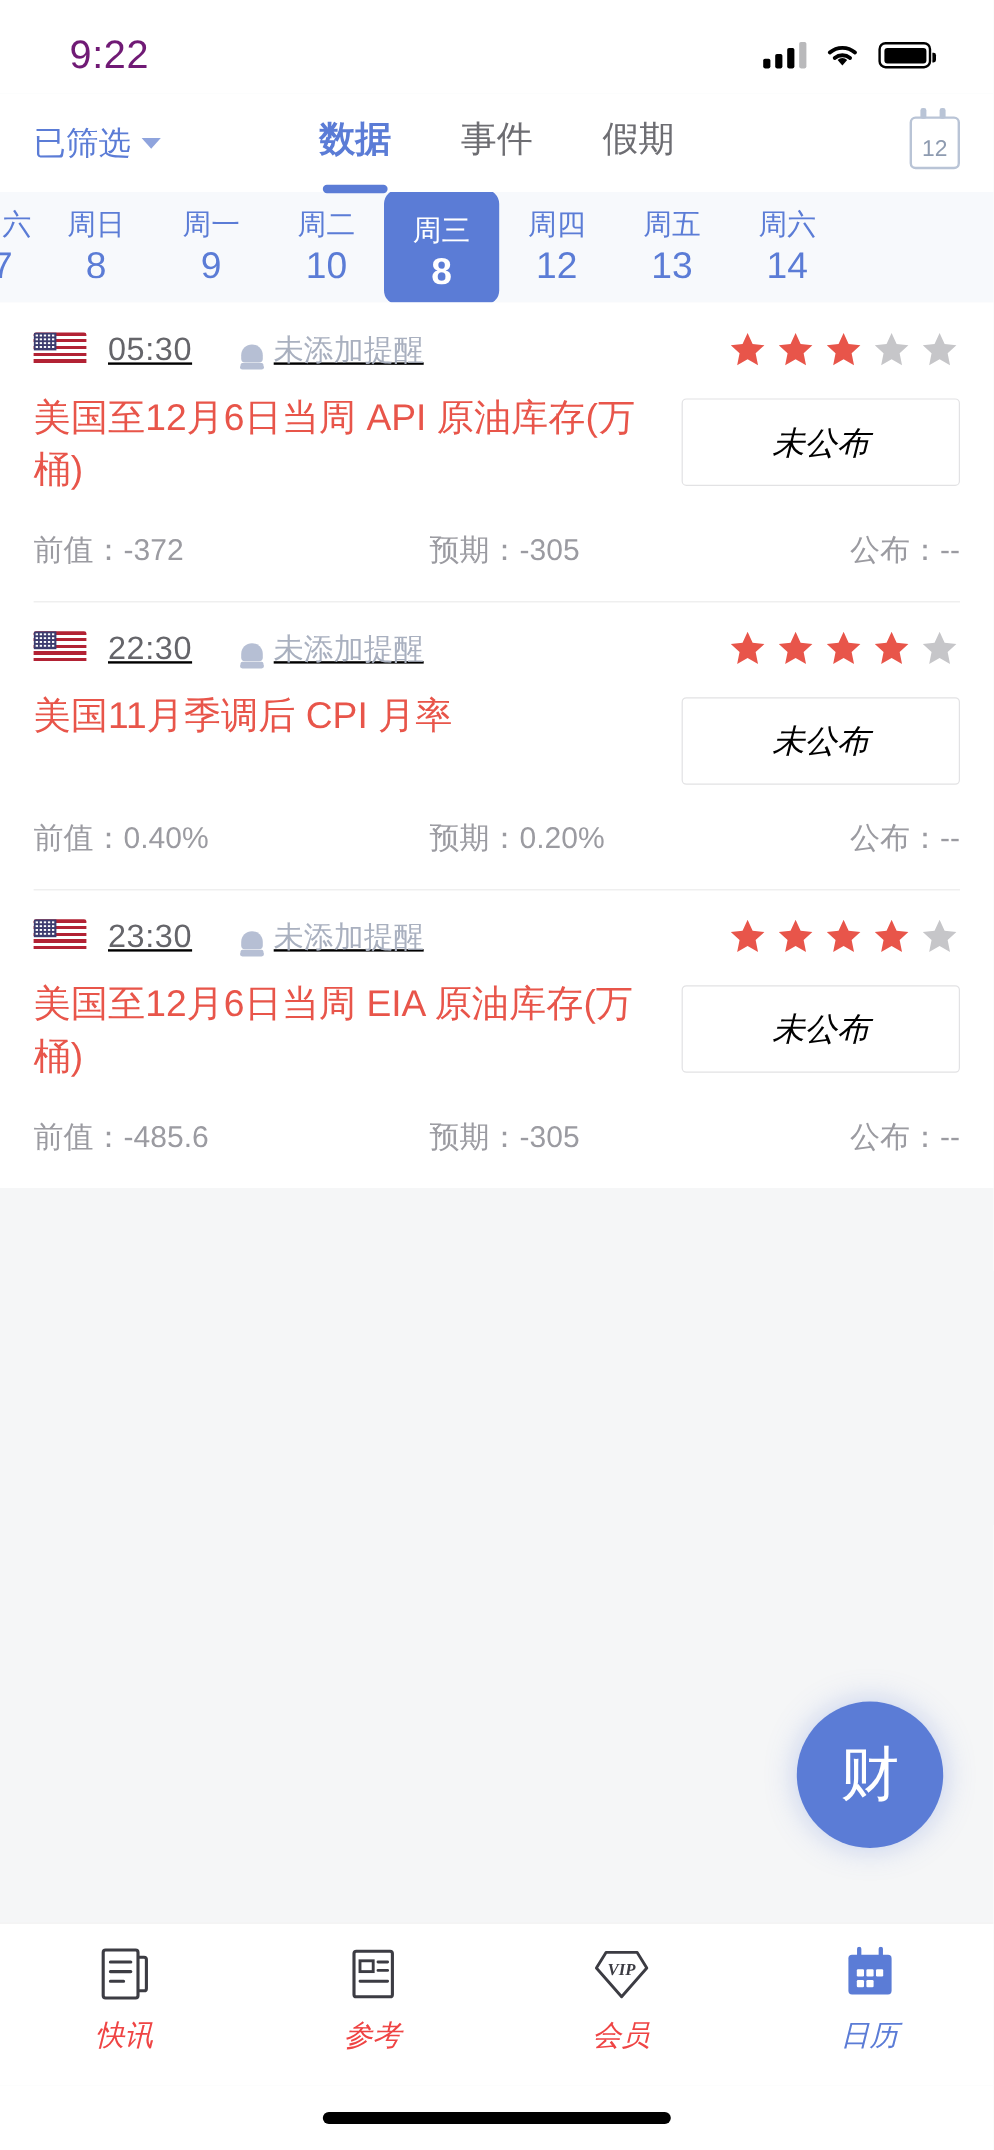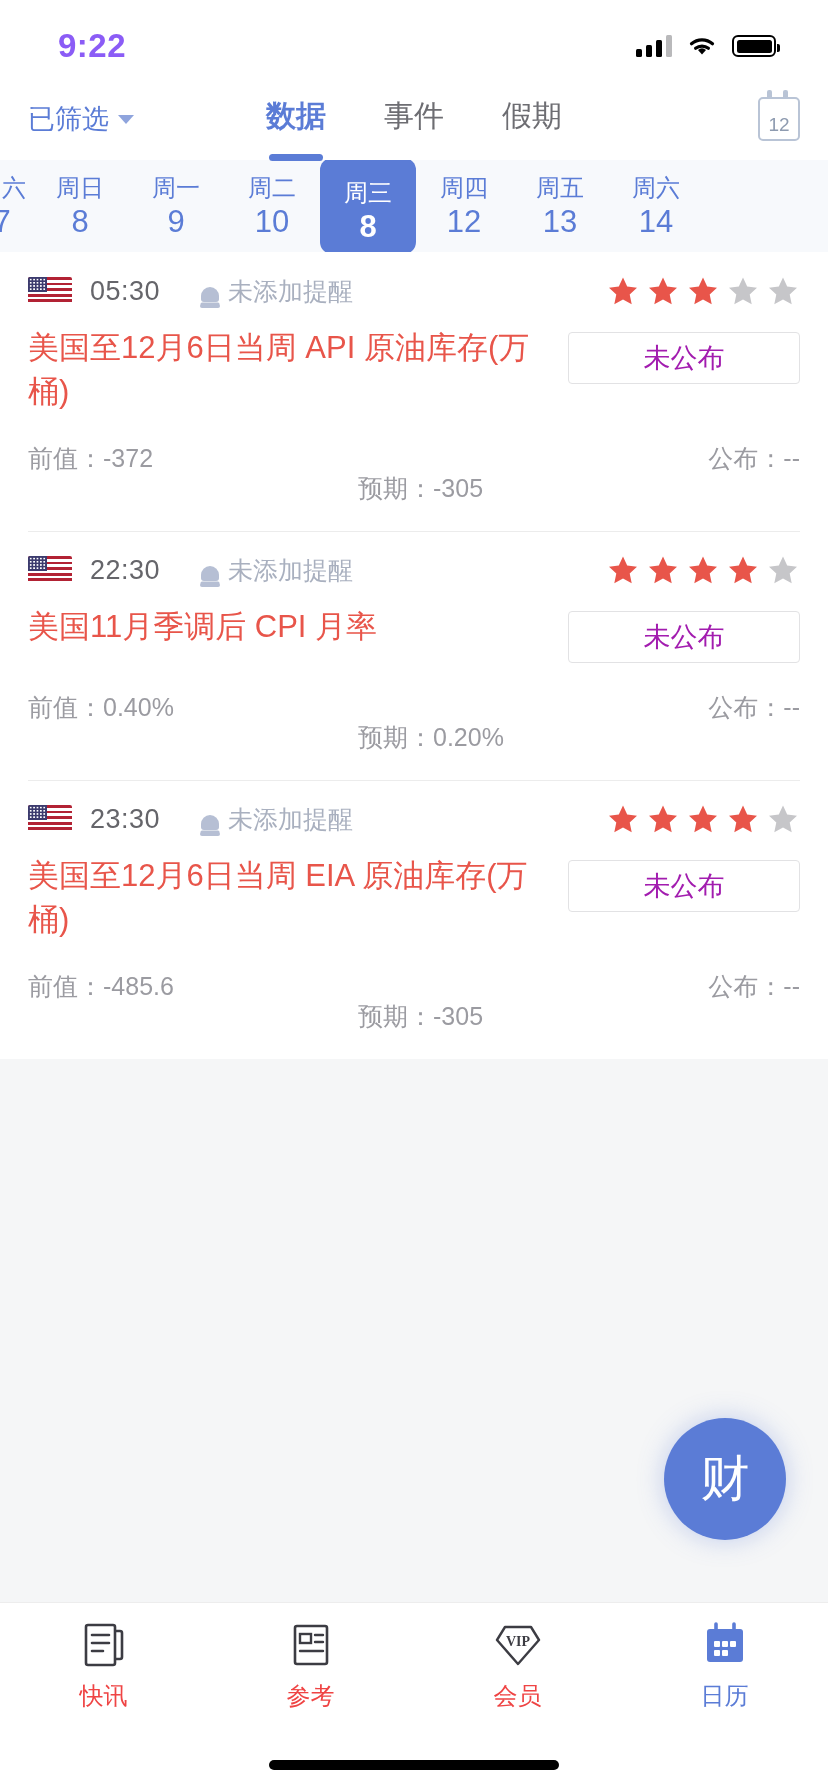--- a/index.html
+++ b/index.html
@@ -6,21 +6,21 @@
   html, body {
     width:828px; height:1792px;
     font-family:"Liberation Sans","DejaVu Sans",sans-serif;
     background:#ffffff; overflow:hidden;
   }
   #app { position:relative; width:828px; height:1792px; background:#f5f6f7; display:flex; flex-direction:column; }
 
   
   .statusbar { height:78px; background:#fff; display:flex; align-items:center;
                justify-content:space-between; padding:14px 52px 0 58px; flex:0 0 auto; }
-  .sb-time { font-size:33px; font-weight:700; color:#8b5cf6; letter-spacing:.5px; }
+  .sb-time { font-size:33px; font-weight:400; color:#701a75; letter-spacing:.5px; }
   .sb-right { display:flex; align-items:center; gap:14px; }
   .sig { display:flex; align-items:flex-end; gap:4px; height:22px; }
   .sig i { width:6px; background:#000; border-radius:1.5px; display:block; }
   .sig i:nth-child(1){height:8px;} .sig i:nth-child(2){height:12px;}
   .sig i:nth-child(3){height:17px;} .sig i:nth-child(4){height:22px;background:#b9b9bb;}
   .batt { width:44px; height:22px; border:2.5px solid #000; border-radius:6px; padding:2.5px; position:relative; }
   .batt b { display:block; height:100%; background:#000; border-radius:2.5px; }
   .batt::after { content:""; position:absolute; right:-6px; top:7px; width:3px; height:8px;
                  background:#000; border-radius:0 2px 2px 0; }
 
@@ -50,58 +50,58 @@
   .day .dw { font-size:24px; line-height:1.25; }
   .day .dn { font-size:31px; font-weight:500; line-height:1.25; }
   .day.sel { background:#5b7cd6; color:#fff; padding:20px 0 8px; }
   .day.sel .dn { font-weight:700; }
 
   
   .list { background:#fff; flex:0 0 auto; }
   .card { padding:22px 28px 26px; position:relative; }
   .card + .card::before { content:""; position:absolute; top:0; left:28px; right:28px;
                           height:1px; background:#ececec; }
-  .crow1 { display:flex; align-items:center; gap:18px; }
+  .crow1 { display:flex; align-items:center; gap:18px;text-decoration:underline; }
   .flag { width:44px; height:28px; border-radius:2px; flex:0 0 auto; position:relative; overflow:hidden;
           background:repeating-linear-gradient(to bottom,#b22234 0,#b22234 2.8px,#fff 2.8px,#fff 5.6px); }
   .flag::before { content:""; position:absolute; left:0; top:0; width:19px; height:15px; background:#3c3b6e; }
   .flag::after { content:""; position:absolute; left:1px; top:1px; width:17px; height:13px;
                  background-image:radial-gradient(circle,#fff .9px,transparent 1px);
                  background-size:3.4px 3.2px; }
   .time { font-size:27px; color:#65656a; letter-spacing:.5px; }
   .remind { display:flex; align-items:flex-end; gap:8px; margin-left:22px; }
   .bell { width:20px; height:22px; position:relative; flex:0 0 auto; }
   .bell::before { content:""; position:absolute; top:1px; left:1px; width:18px; height:15px;
                   background:#b6bfd4; border-radius:9px 9px 3px 3px; }
   .bell::after { content:""; position:absolute; bottom:0px; left:0; width:20px; height:3.5px;
                  background:#b6bfd4; border-radius:2px;
                  box-shadow:0 -2px 0 -0.5px #b6bfd4; }
   .remind span { font-size:25px; color:#a9b0bf; }
   .stars { margin-left:auto; display:flex; gap:6px; }
   .star { width:34px; height:34px; }
   .crow2 { display:flex; align-items:flex-start; margin-top:18px; gap:20px; }
   .title { font-size:31px; line-height:1.42; color:#e8554a; flex:1 1 auto; max-width:600px; }
-  .statusbtn { flex:0 0 auto; width:232px; height:52px; border:1.5px solid #e2e2e4;
+  .statusbtn { flex:0 0 auto; width:232px; height:73px; border:1.5px solid #e2e2e4;
                border-radius:4px; display:flex; align-items:center; justify-content:center;
-               font-size:27px; color:#a21caf; background:#fff; margin-top:6px; }
+               font-size:27px; color:#000000; background:#fff; margin-top:6px;font-style:italic; }
   .crow3 { display:flex; margin-top:28px; font-size:25px; color:#9b9ba1; }
   .crow3 .c1 { flex:0 0 330px; }
-  .crow3 .c2 { flex:1 1 auto;margin-top:30px; }
+  .crow3 .c2 { flex:1 1 auto; }
   .crow3 .c3 { flex:0 0 auto; text-align:right; }
 
   
   .filler { flex:1 1 auto; background:#f5f6f7; position:relative; }
   .fab { position:absolute; right:42px; bottom:62px; width:122px; height:122px; border-radius:50%;
          background:#5b7cd6; color:#fff; display:flex; align-items:center; justify-content:center;
          font-size:49px; box-shadow:0 0 26px rgba(91,124,214,.34); }
 
   
   .tabbar { flex:0 0 auto; height:136px; background:#fff; display:flex; align-items:flex-start;
             padding-top:18px; border-top:1px solid #ededed; }
-  .tbitem { flex:1 1 0; display:flex; flex-direction:column; align-items:center; gap:11px; }
+  .tbitem { flex:1 1 0; display:flex; flex-direction:column; align-items:center; gap:11px;font-style:italic; }
   .tbicon { width:48px; height:48px; display:flex; align-items:center; justify-content:center; }
   .tblabel { font-size:24px; color:#ef4444; }
   .tbitem.active .tblabel { color:#5b7cd6; }
   .homebar { flex:0 0 auto; height:54px; background:#fff; display:flex;
              align-items:center; justify-content:center; }
   .homebar b { display:block; width:290px; height:10px; background:#000; border-radius:6px; }
 </style>
 </head>
 <body>
 

